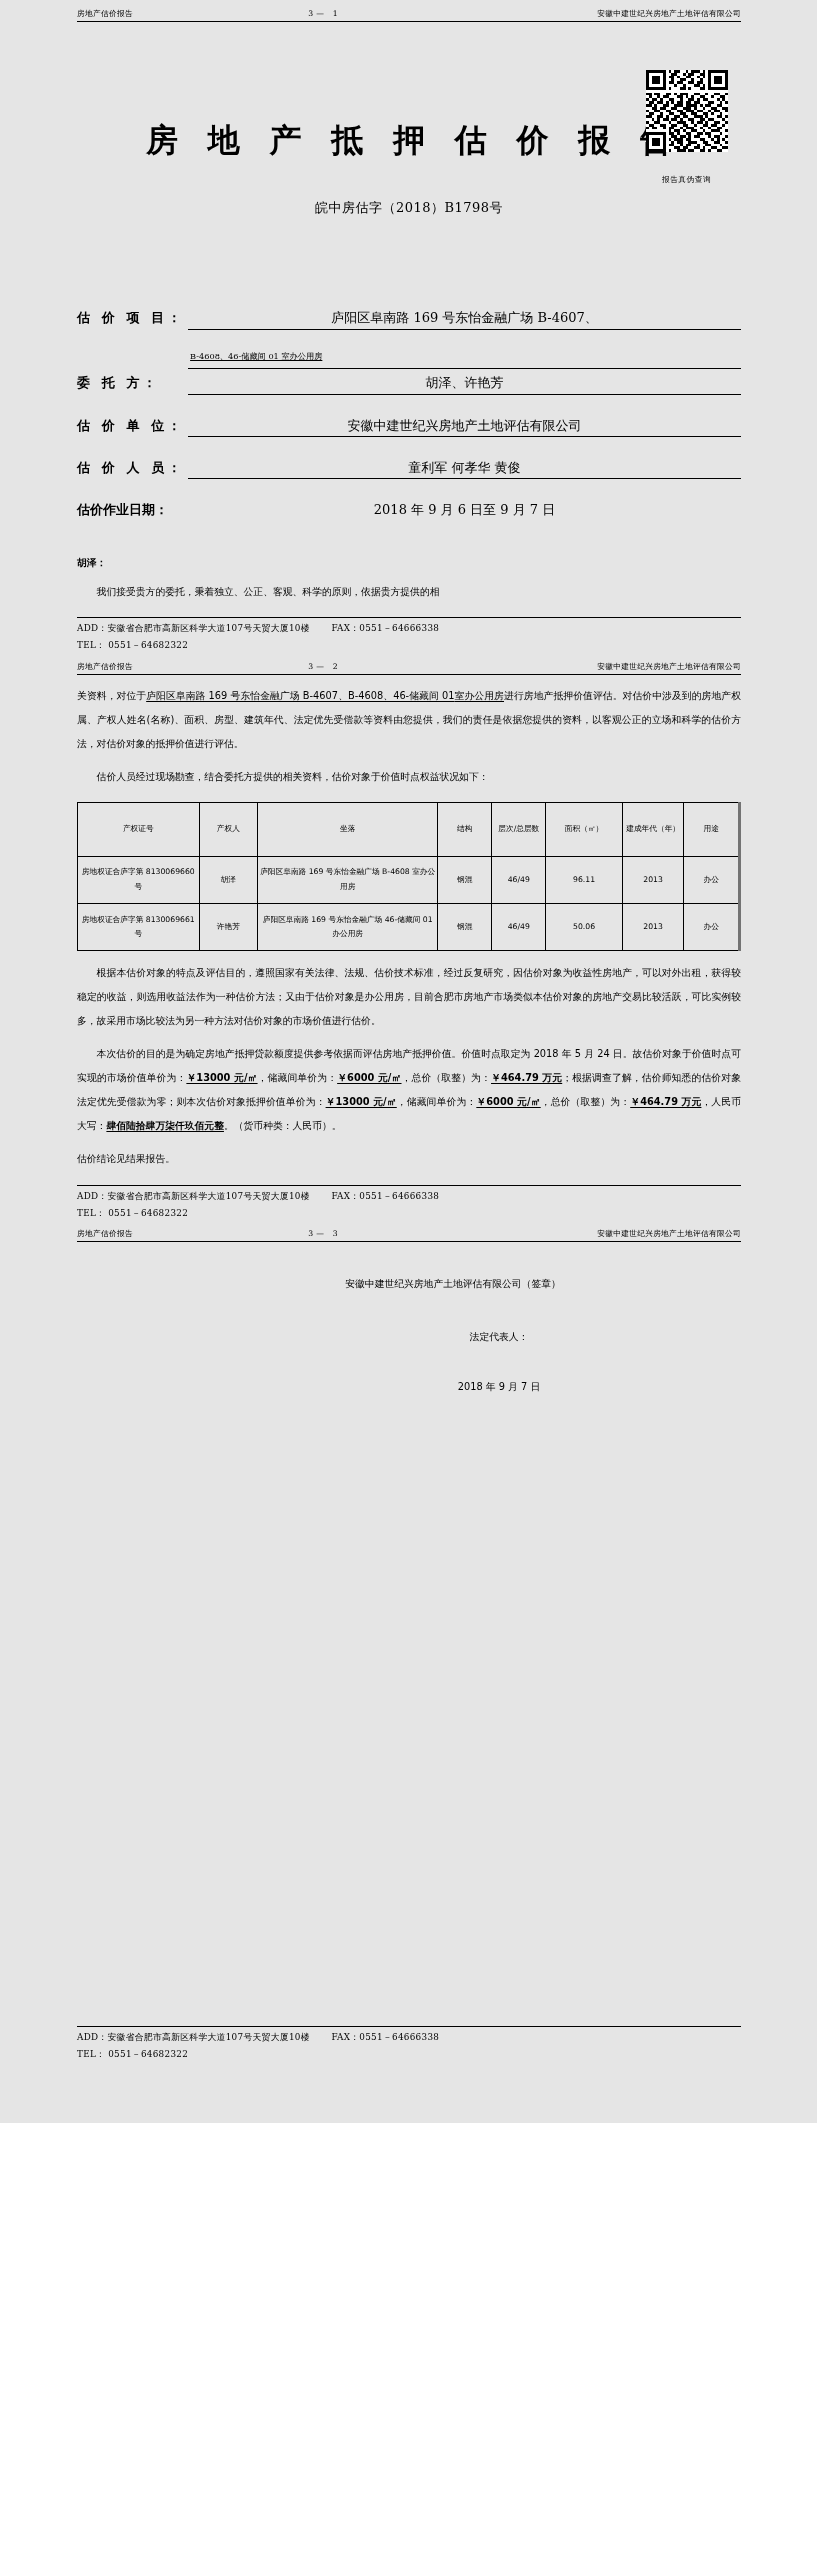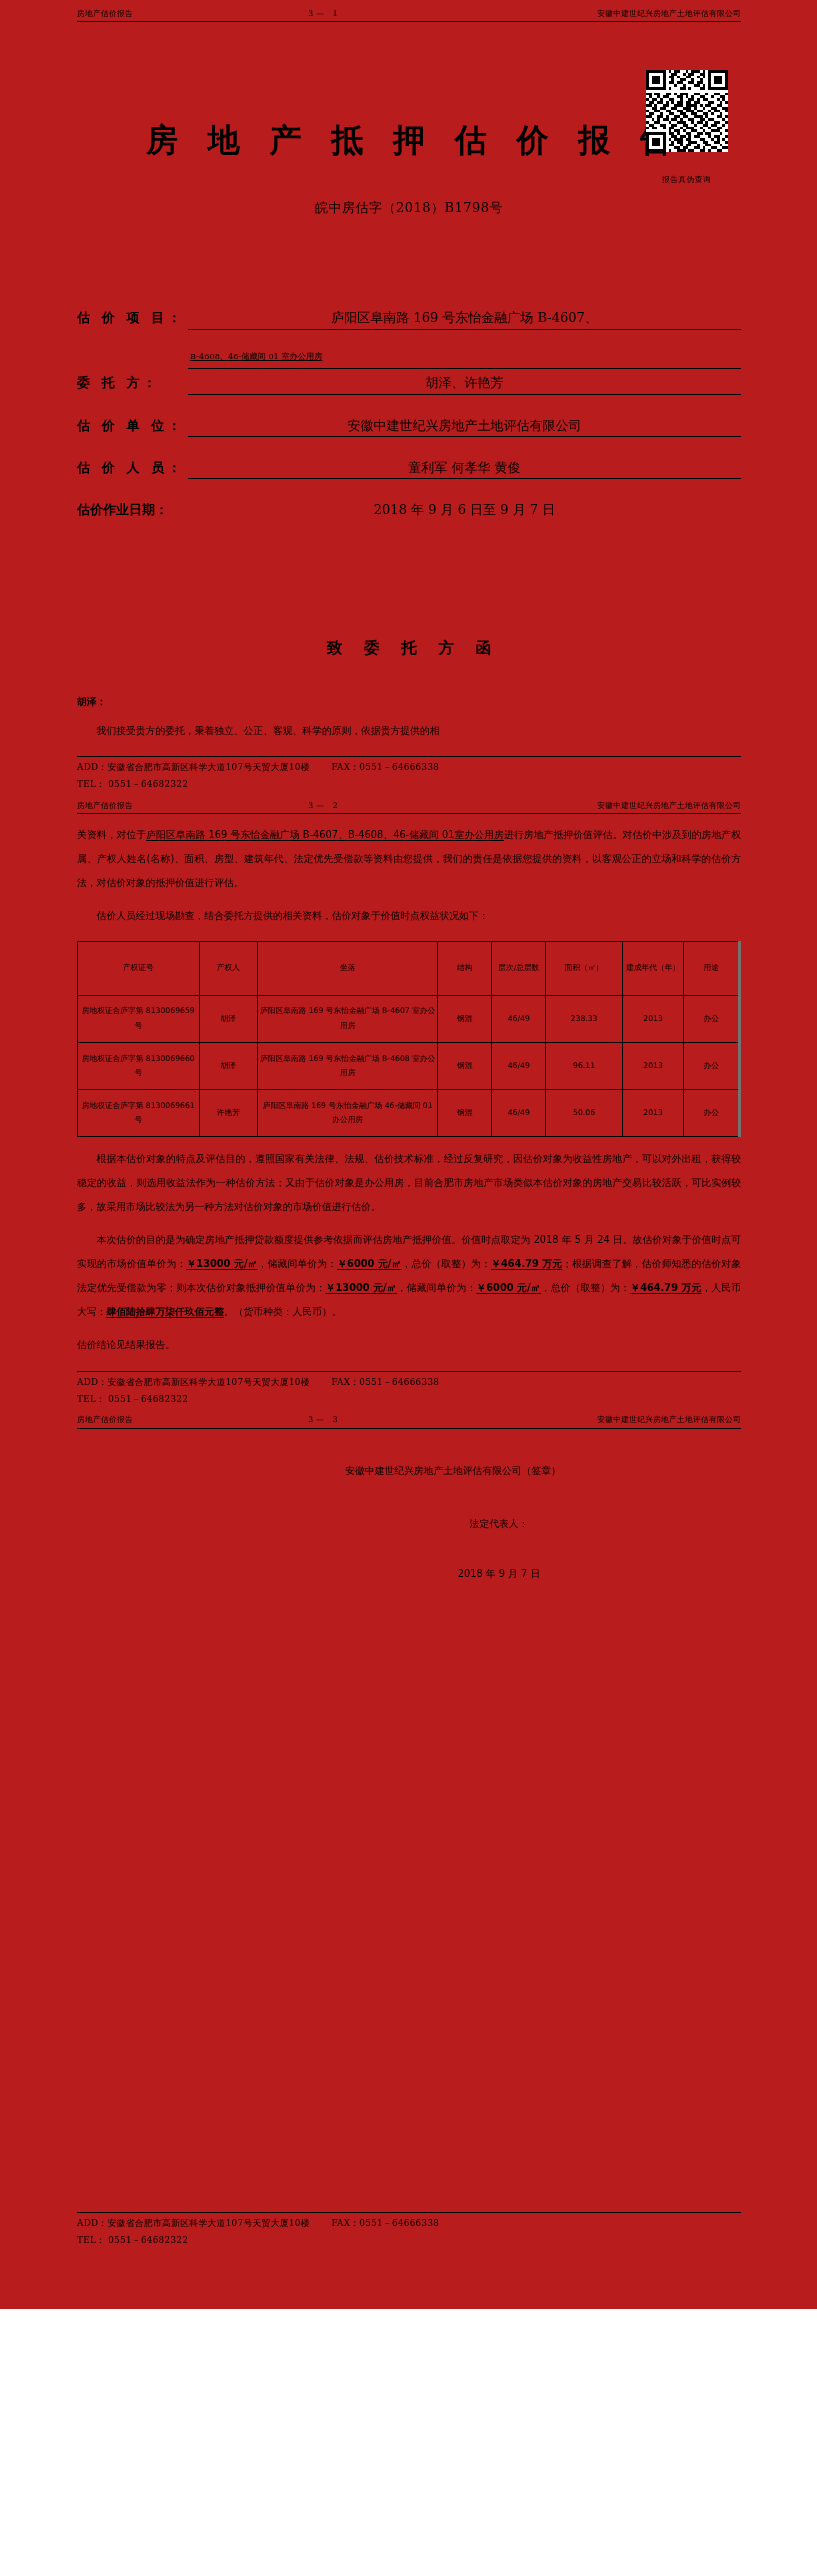--- a/index.html
+++ b/index.html
@@ -10,21 +10,21 @@
   body {
     width: 818px;
     font-family: "DejaVu Serif", "Liberation Serif", serif;
     color: #000000;
     -webkit-font-smoothing: antialiased;
   }
   .page {
     position: relative;
     width: 818px;
     box-sizing: border-box;
-    background: #b91c1c;
+    background: #e5e5e5;
     padding: 0 77px;
   }
 
   
   .run-head {
     display: flex;
     align-items: baseline;
     font-size: 7.7px;
     letter-spacing: 0.3px;
     padding-top: 9.3px;
@@ -446,21 +446,20 @@
       <div class="field-value">童利军    何孝华    黄俊</div>
     </div>
 
     <div class="field-row">
       <div class="field-label tight">估价作业日期：</div>
       <div class="field-value plain">2018 年 9 月 6 日至 9 月 7 日</div>
     </div>
 
   </div>
 
-  <div class="letter-title">致 委 托 方 函</div>
 
   <div class="addressee">胡泽：</div>
 
   <p class="body">我们接受贵方的委托，秉着独立、公正、客观、科学的原则，依据贵方提供的相</p>
 
   <div class="foot-block">
     <div class="foot-rule-top"></div>
     <div class="foot-line">
       <span>ADD：安徽省合肥市高新区科学大道107号天贸大厦10楼</span><span class="foot-gap"></span><span>FAX：0551－64666338</span>
     </div>
@@ -490,30 +489,20 @@
         <th class="col-owner">产权人</th>
         <th class="col-addr">坐落</th>
         <th class="col-struct">结构</th>
         <th class="col-floor">层次/总层数</th>
         <th class="col-area">面积（㎡）</th>
         <th class="col-year">建成年代（年）</th>
         <th class="col-use">用途</th>
       </tr>
     </thead>
     <tbody>
-      <tr>
-        <td>房地权证合庐字第 8130069659 号</td>
-        <td>胡泽</td>
-        <td>庐阳区阜南路 169 号东怡金融广场 B-4607 室办公用房</td>
-        <td>钢混</td>
-        <td>46/49</td>
-        <td>238.33</td>
-        <td>2013</td>
-        <td>办公</td>
-      </tr>
       <tr>
         <td>房地权证合庐字第 8130069660 号</td>
         <td>胡泽</td>
         <td>庐阳区阜南路 169 号东怡金融广场 B-4608 室办公用房</td>
         <td>钢混</td>
         <td>46/49</td>
         <td>96.11</td>
         <td>2013</td>
         <td>办公</td>
       </tr>

